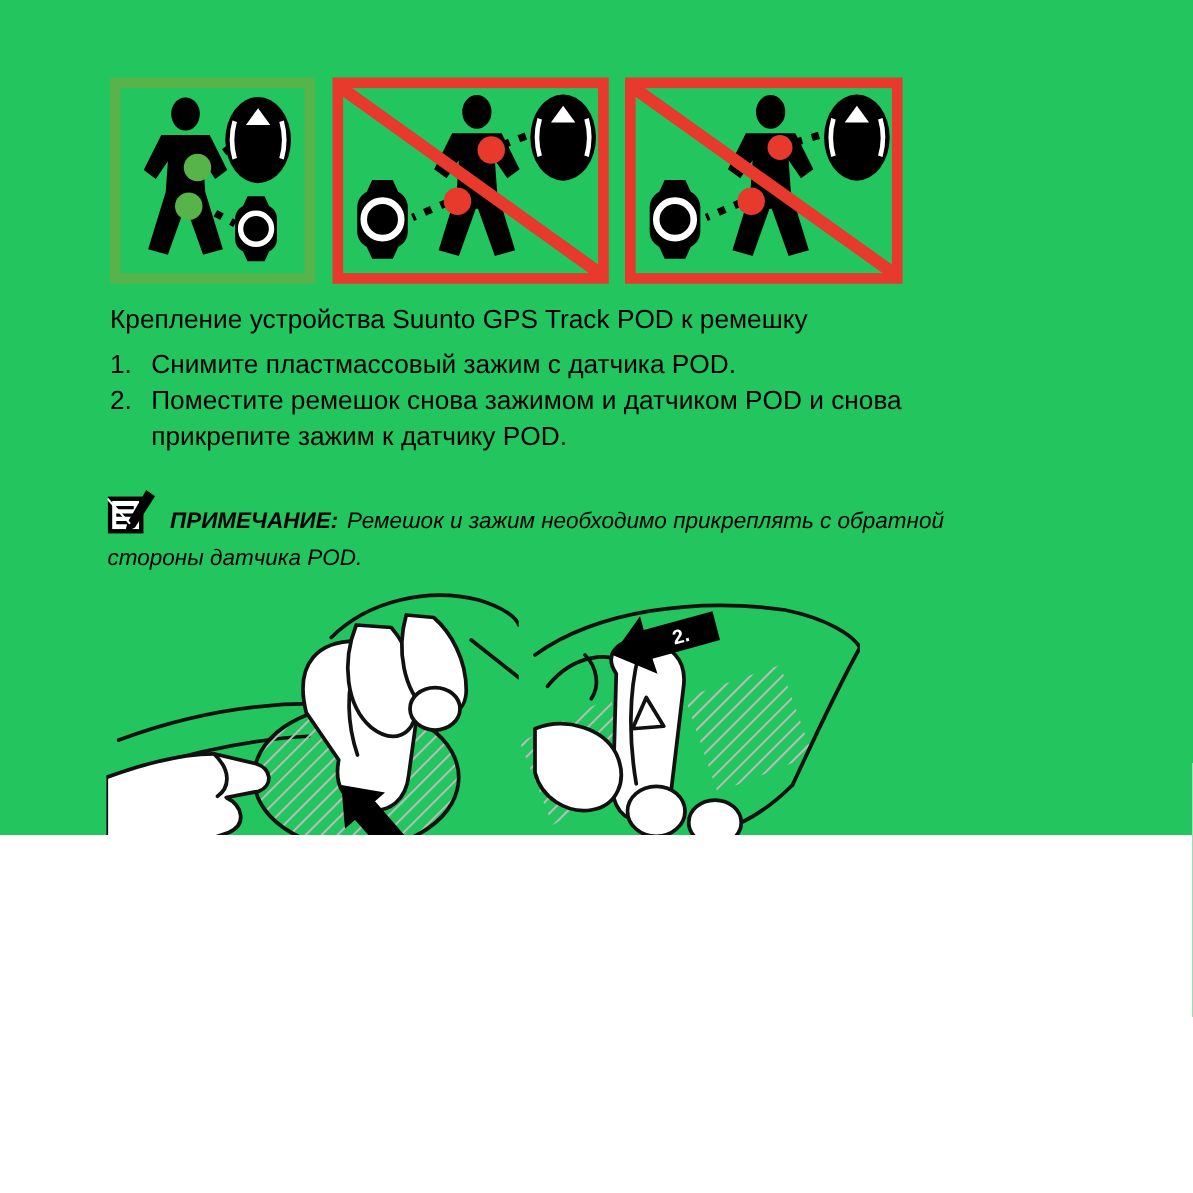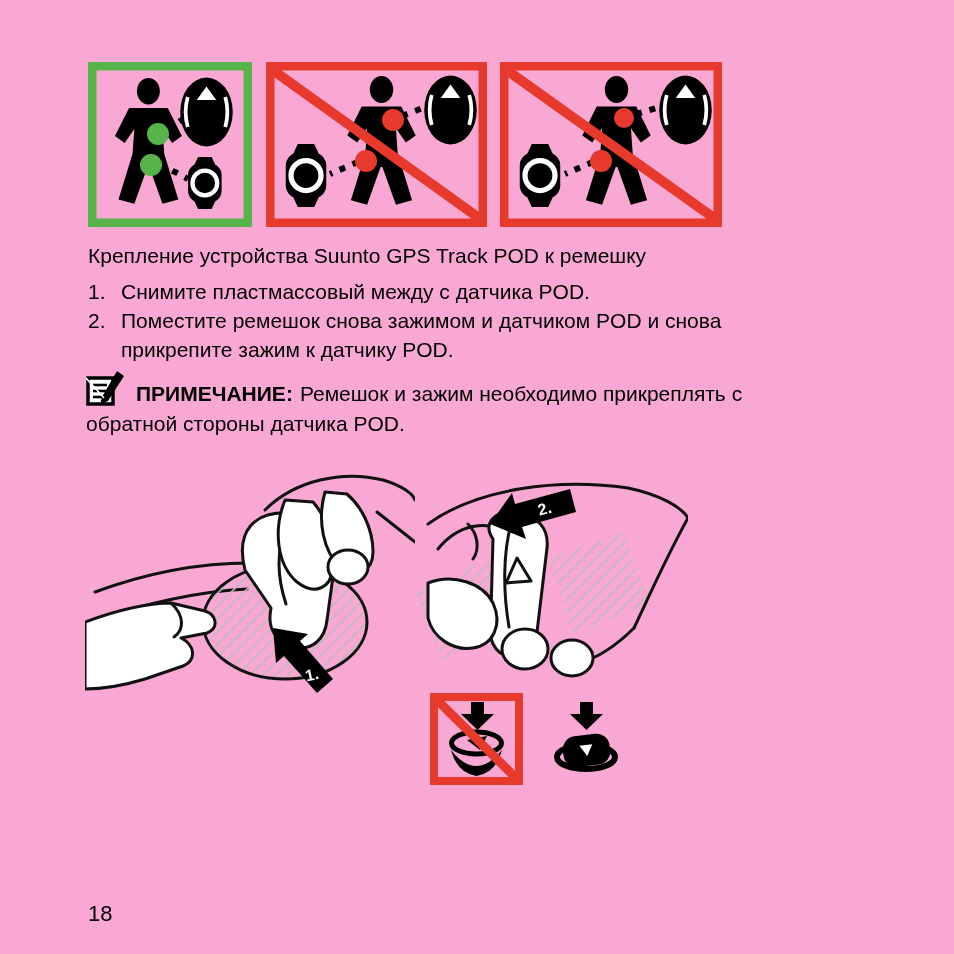--- a/index.html
+++ b/index.html
@@ -1,24 +1,24 @@
 <!DOCTYPE html>
 <html><head>
 <meta charset="utf-8">
 <style>
   html,body{margin:0;padding:0;background:#ffffff;}
-  .page{position:relative;width:954px;height:954px;background:#f9a8d4;
+  .page{position:relative;width:954px;height:668px;background:#22c55e;
         font-family:"Liberation Sans",sans-serif;color:#000;overflow:hidden;}
   .figbox{position:absolute;}
   .title{position:absolute;left:88px;top:242px;font-size:21px;line-height:27px;white-space:nowrap;}
   .steps{position:absolute;left:88px;top:277px;width:690px;font-size:21px;line-height:29px;}
   .step{display:flex;}
   .step-num{width:33px;flex:0 0 33px;}
   .step-text{flex:1;}
-  .note{position:absolute;left:86px;top:371px;width:742px;font-size:21px;line-height:30px;}
+  .note{position:absolute;left:86px;top:392px;width:742px;font-size:18px;line-height:30px;font-style:italic;}
   .note-icon{display:inline-block;vertical-align:-6px;margin-right:10px;}
   .note-label{font-weight:bold;margin-right:7px;}
   .illus{position:absolute;}
   .pagenum{position:absolute;left:88px;top:901px;font-size:22px;}
   svg{display:block;}
   .defs-holder{position:absolute;width:0;height:0;overflow:hidden;}
 </style>
 </head>
 <body>
 
@@ -87,21 +87,21 @@
       <line x1="8" y1="9" x2="214" y2="156" stroke="#e73a2c" stroke-width="10"></line>
       <rect x="4" y="4" width="214" height="157" fill="none" stroke="#e73a2c" stroke-width="9"></rect>
     </svg>
   </div>
 
   <div class="title">Крепление устройства Suunto GPS Track POD к ремешку</div>
 
   <div class="steps">
     <div class="step">
       <span class="step-num">1.</span>
-      <span class="step-text">Снимите пластмассовый между с датчика POD.</span>
+      <span class="step-text">Снимите пластмассовый зажим с датчика POD.</span>
     </div>
     <div class="step">
       <span class="step-num">2.</span>
       <span class="step-text">Поместите ремешок снова зажимом и датчиком POD и снова прикрепите зажим к датчику POD.</span>
     </div>
   </div>
 
   <div class="note">
     <span class="note-icon">
       <svg width="40" height="36" viewBox="0 0 40 36">

